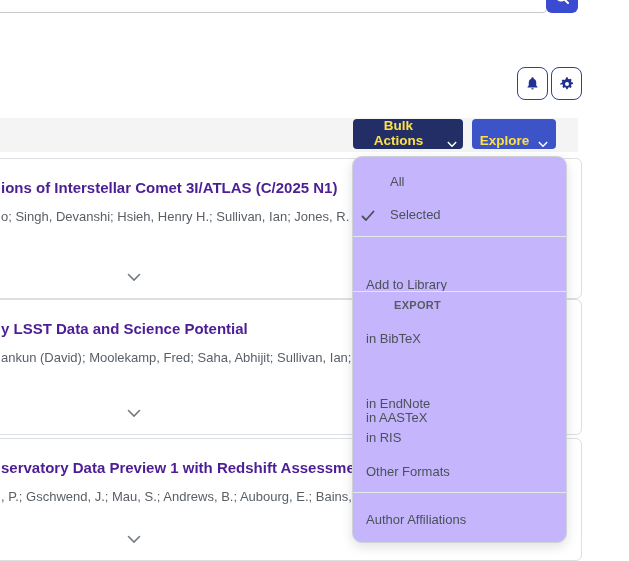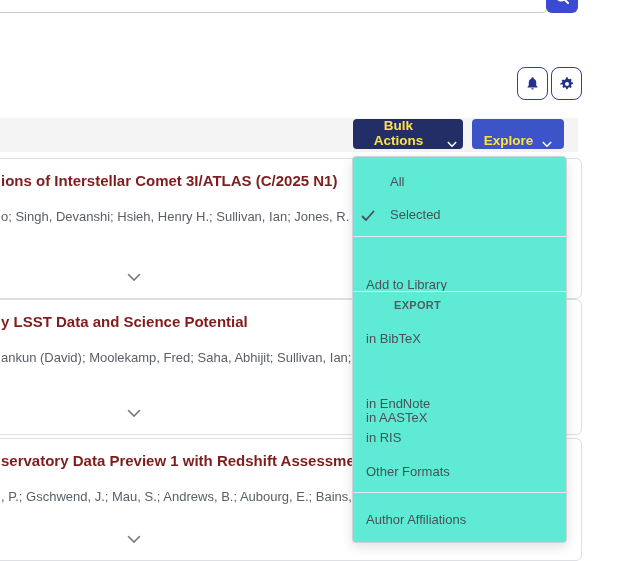--- a/index.html
+++ b/index.html
@@ -15,34 +15,34 @@
   
   .icon-btn{position:absolute;top:67px;width:31px;height:33px;background:#fff;
     border:1.5px solid #2e3f9c;border-radius:8px;display:flex;align-items:center;justify-content:center;cursor:pointer;padding:0;}
   #bell-btn{left:517px;} #gear-btn{left:551px;}
   
   .toolbar{position:absolute;left:0;top:118px;width:578px;height:34px;background:#f4f4f5;}
   .tbtn{position:absolute;top:119px;height:30px;border:none;border-radius:4px;color:#fde047;
     font-weight:700;font-size:13.5px;font-family:"Liberation Sans",sans-serif;
     display:flex;align-items:flex-end;justify-content:center;gap:9px;cursor:pointer;}
   #bulk-btn{left:353px;width:110px;background:#232e66;}
-  #explore-btn{left:472px;width:92px;background:#3c54c8;}
+  #explore-btn{left:472px;width:84px;background:#3c54c8;}
   
   .card{position:absolute;left:-21px;width:601px;background:#fff;
     border:1px solid #dcdfe3;border-radius:6px;}
   #card-0{top:158px;height:139px;} #card-1{top:299px;height:134px;} #card-2{top:438px;height:121px;}
-  .card-title{position:absolute;left:21px;top:13px;right:4px;font-size:15px;font-weight:700;
-    color:#7f1d1d;white-space:nowrap;overflow:hidden;cursor:pointer;}
+  .card-title{position:absolute;left:21px;top:20px;right:4px;font-size:15px;font-weight:700;
+    color:#4c1d95;white-space:nowrap;overflow:hidden;cursor:pointer;}
   .card-authors{position:absolute;left:21px;top:50px;right:2px;font-size:13px;color:#595f66;
     white-space:nowrap;overflow:hidden;}
   .authors-more{color:#3e51c1;font-weight:700;font-style:italic;}
   .card-toggle{position:absolute;left:147px;bottom:13px;width:16px;height:12px;cursor:pointer;}
   
-  .dropdown{position:absolute;left:352px;top:156px;width:213px;height:385px;background:#5eead4;
-    border:1px solid #cfd3d7;border-radius:4px;box-shadow:0 4px 12px rgba(0,0,0,.12);z-index:10;}
+  .dropdown{position:absolute;left:352px;top:156px;width:213px;height:385px;background:#c4b5fd;
+    border:1px solid #cfd3d7;border-radius:10px;box-shadow:0 4px 12px rgba(0,0,0,.12);z-index:10;}
   .mi{position:absolute;font-size:13px;color:#4b5157;white-space:nowrap;cursor:pointer;}
   .mi-indent{left:37px;} .mi-flush{left:13px;}
   #mi-all{top:17px;} #mi-selected{top:50px;text-align:right;}
   .check{position:absolute;left:8px;top:51px;}
   .mdiv{position:absolute;left:0;width:100%;height:0;border-top:1px solid #e4e7ea;}
   #div-1{top:79px;} #div-2{top:134px;} #div-3{top:335px;}
   #mi-addlib{top:120px;}
   #mi-export-hdr{position:absolute;left:17px;top:142px;font-size:11px;font-weight:700;
     color:#565c62;letter-spacing:.3px;cursor:default;padding-left:24px;}
   #mi-bibtex{top:174px;} #mi-aastex{top:205px;margin-top:48px;} #mi-endnote{top:239px;}

